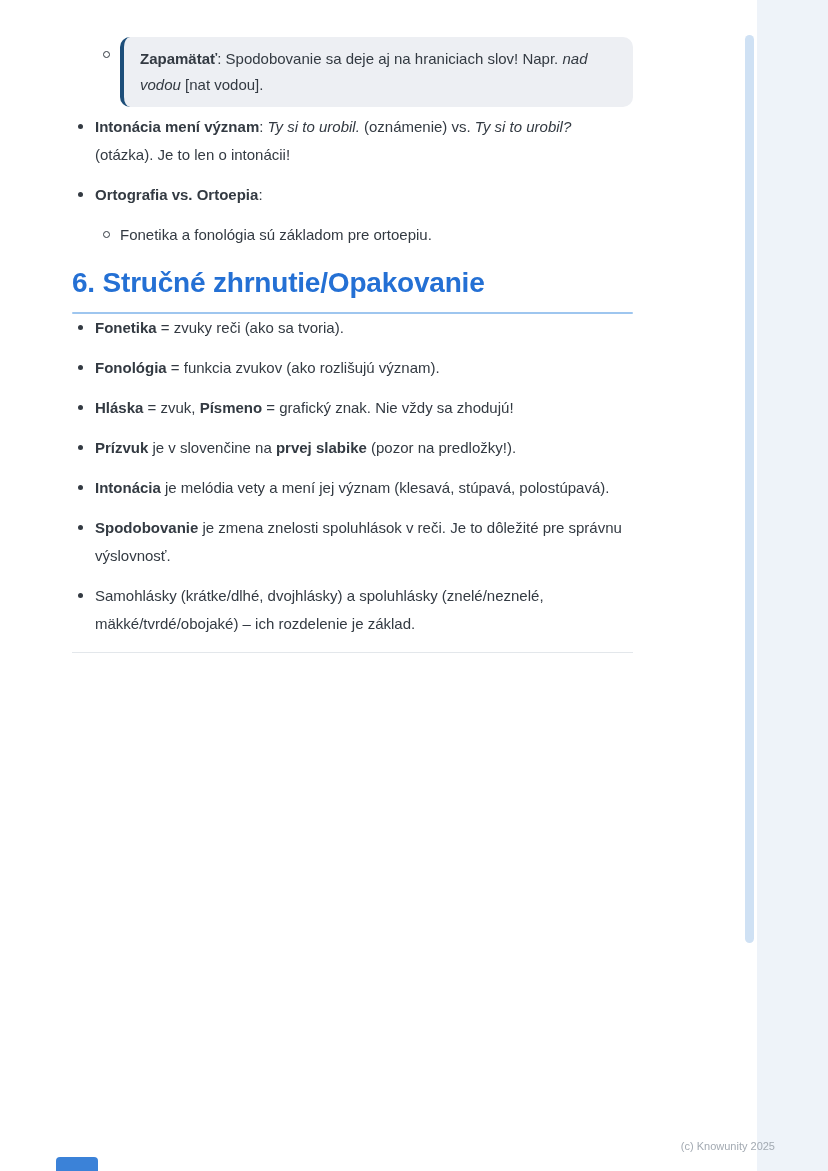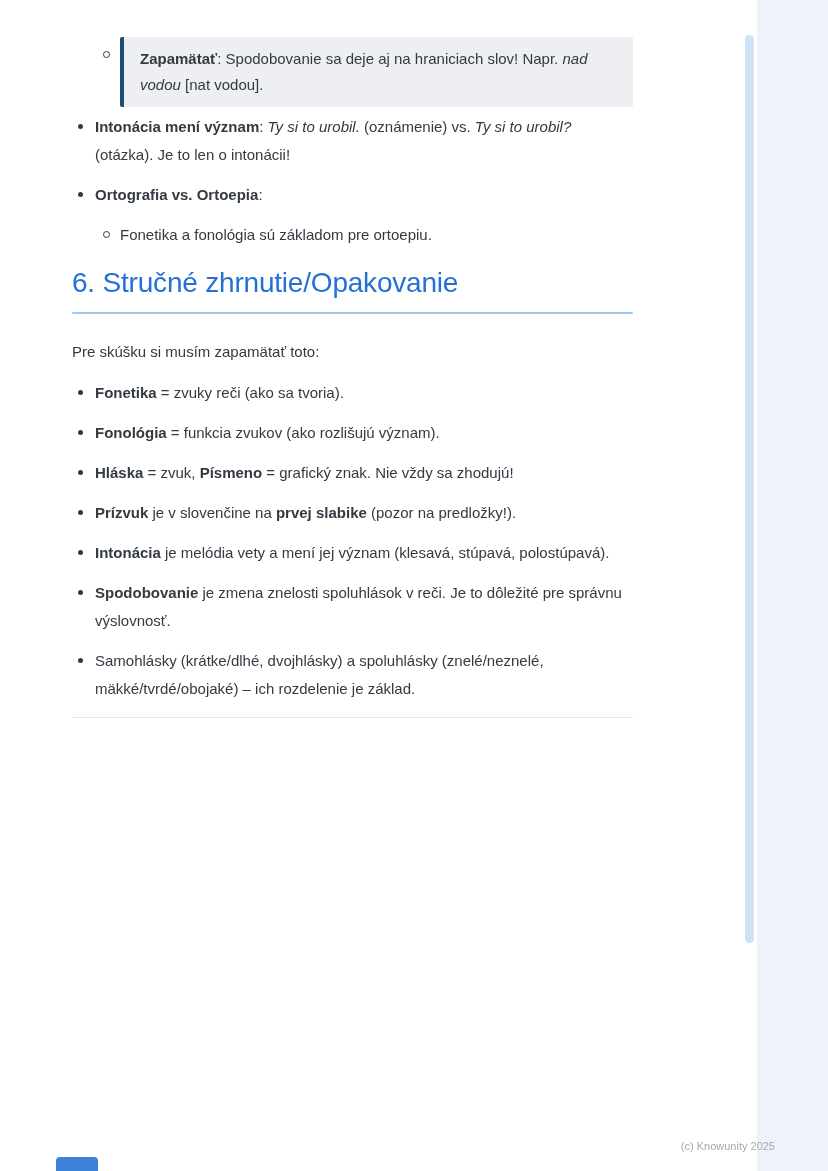--- a/index.html
+++ b/index.html
@@ -27,39 +27,39 @@
   ul.sub.ortho{margin-top:2px;}
 
   
   .callout-wrap{margin-bottom:0;}
   .callout-wrap .li{margin-bottom:28px;}
   .callout-wrap .circle{margin-top:14px;}
   .callout{
     flex:1;
     background:#edeff3;
     border-left:4px solid #1d4e79;
-    border-radius:2px;
+    border-radius:10px;
     padding:9px 16px;
   }
   .callout-text{margin:0;font-size:15px;line-height:26px;}
 
   
   .seg-b{font-weight:700;}
   .seg-i{font-style:italic;}
   .seg-code{
     font-family:"Liberation Mono","DejaVu Sans Mono",monospace;
     font-size:12.5px;font-weight:700;color:#1b6ed2;
     background:#eef2f7;border:1px solid #d2dbe5;border-radius:5px;
     padding:1px 7px;margin:0 2px;display:inline-block;line-height:17px;
     vertical-align:1px;
   }
 
   h2.section-heading{
     margin:18px 0 0 0;
-    font-size:28px;line-height:34px;font-weight:400;
+    font-size:28px;line-height:34px;font-weight:700;
     color:#2470d4;letter-spacing:-0.2px;
   }
   .heading-rule{height:2px;background:#9ec6ef;border-radius:1px;margin-top:12px;}
 
   .intro{margin:24px 0 13px 0;font-size:15px;line-height:28px;}
 
   hr.divider{border:none;border-top:1px solid #e3e7eb;margin:14px 0 0 0;}
 
   .footer{
     position:absolute;top:1140px;right:53px;
@@ -115,21 +115,20 @@
         <span class="marker-cell">
             <span class="circle"></span>
           </span>
         <div class="li-text"><span class="seg">Fonetika a fonológia sú základom pre ortoepiu.</span></div>
       </li>
     </ul>
 
     <h2 class="section-heading">6. Stručné zhrnutie/Opakovanie</h2>
     <div class="heading-rule"></div>
 
-    <p class="intro">Pre skúšku si musím zapamätať toto:</p>
 
     <ul class="list top summary">
       <li class="li">
         <span class="marker-cell">
             <span class="disc"></span>
           </span>
         <div class="li-text"><span class="seg seg-b">Fonetika</span><span class="seg"> = zvuky reči (ako sa tvoria).</span></div>
       </li>
       <li class="li">
         <span class="marker-cell">

